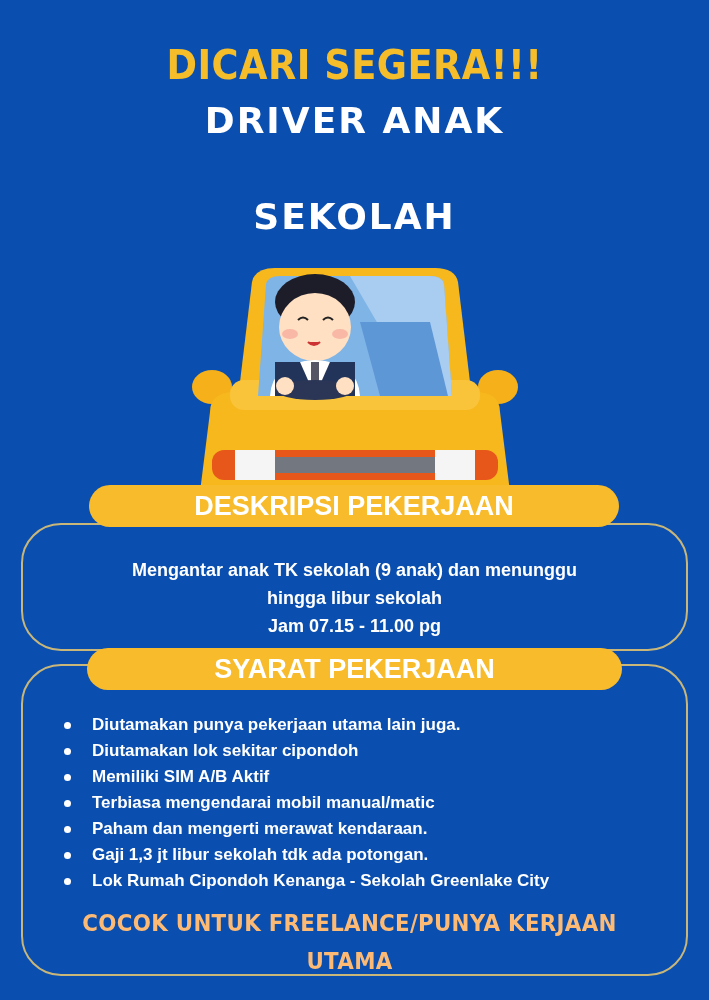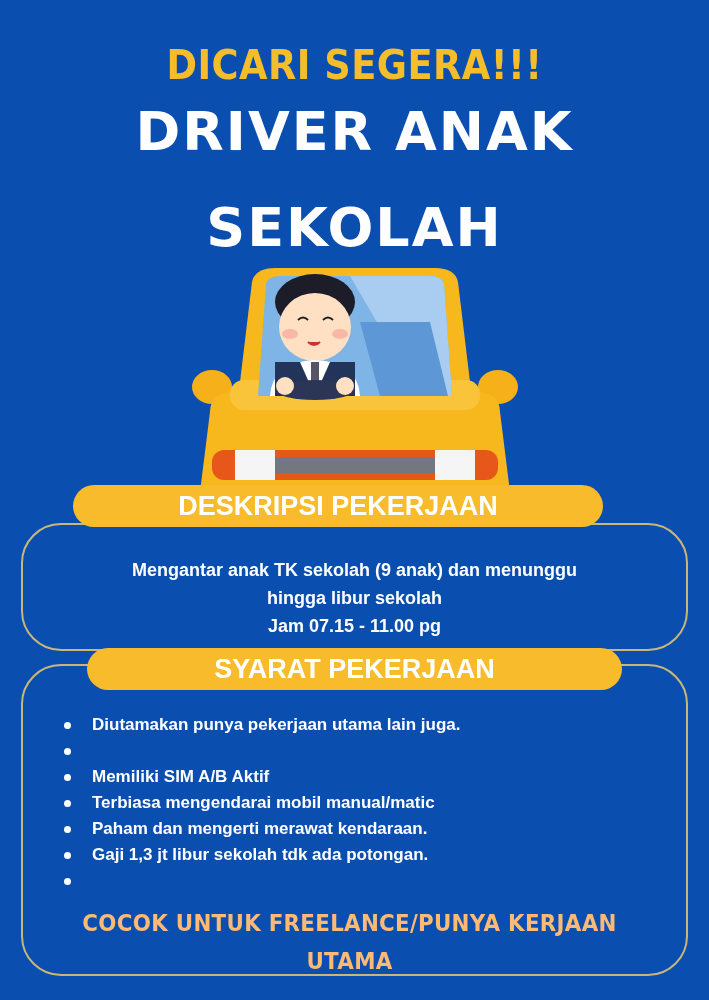--- a/index.html
+++ b/index.html
@@ -11,21 +11,21 @@
     }
     .headline {
       position: absolute; left: 0; width: 709px; text-align: center;
       font-family: "DejaVu Sans", sans-serif; font-weight: bold;
       color: #f5bd2a; font-size: 40px; top: 42px; letter-spacing: 0.5px;
       transform: scaleX(0.92);
     }
     .title {
       position: absolute; left: 0; width: 709px; text-align: center;
       font-family: "DejaVu Sans", sans-serif; font-weight: bold;
-      color: #ffffff; font-size: 54px; letter-spacing: 2px;
+      color: #ffffff; font-size: 36px; letter-spacing: 2px;
     }
     .title.l1 { top: 100px; }
     .title.l2 { top: 196px; }
 
     
     .car { position: absolute; left: 180px; top: 262px; width: 350px; height: 230px; }
 
     
     .box {
       position: absolute; border: 2px solid #c9b77a; border-radius: 40px;
@@ -33,21 +33,21 @@
     }
     .box.desc { left: 21px; top: 523px; width: 667px; height: 128px; }
     .box.req { left: 21px; top: 664px; width: 667px; height: 312px; }
 
     .pill {
       position: absolute; background: #f7bb2c; border-radius: 22px;
       text-align: center; color: #ffffff; font-weight: bold;
       font-family: "Liberation Sans", sans-serif; font-size: 27px;
       line-height: 42px; height: 42px;
     }
-    .pill.desc { left: 73px; top: 485px; width: 530px; }
+    .pill.desc { left: 89px; top: 485px; width: 530px; }
     .pill.req { left: 87px; top: 648px; width: 535px; }
 
     .desc-text {
       position: absolute; left: 21px; width: 667px; top: 556px; text-align: center;
       color: #ffffff; font-family: "Liberation Sans", sans-serif; font-weight: bold;
       font-size: 18px; line-height: 28px;
     }
     .desc-text div { display: block; }
 
     ul.req-list {
@@ -121,24 +121,24 @@
 <div class="desc-text">
   <div>Mengantar anak TK sekolah (9 anak) dan menunggu</div>
   <div>hingga libur sekolah</div>
   <div>Jam 07.15 - 11.00 pg</div>
 </div>
 
 <div class="box req"></div>
 <div class="pill req">SYARAT PEKERJAAN</div>
 <ul class="req-list">
   <li><span class="bullet"></span><span>Diutamakan punya pekerjaan utama lain juga.</span></li>
-  <li><span class="bullet"></span></li>
+  <li><span class="bullet"></span><span>Diutamakan lok sekitar cipondoh</span></li>
   <li><span class="bullet"></span><span>Memiliki SIM A/B Aktif</span></li>
   <li><span class="bullet"></span><span>Terbiasa mengendarai mobil manual/matic</span></li>
   <li><span class="bullet"></span><span>Paham dan mengerti merawat kendaraan.</span></li>
   <li><span class="bullet"></span><span>Gaji 1,3 jt libur sekolah tdk ada potongan.</span></li>
-  <li><span class="bullet"></span></li>
+  <li><span class="bullet"></span><span>Lok Rumah Cipondoh Kenanga - Sekolah Greenlake City</span></li>
 </ul>
 
 <div class="footer">
   <div>COCOK UNTUK FREELANCE/PUNYA KERJAAN</div>
   <div>UTAMA</div>
 </div>
 
 </body></html>

